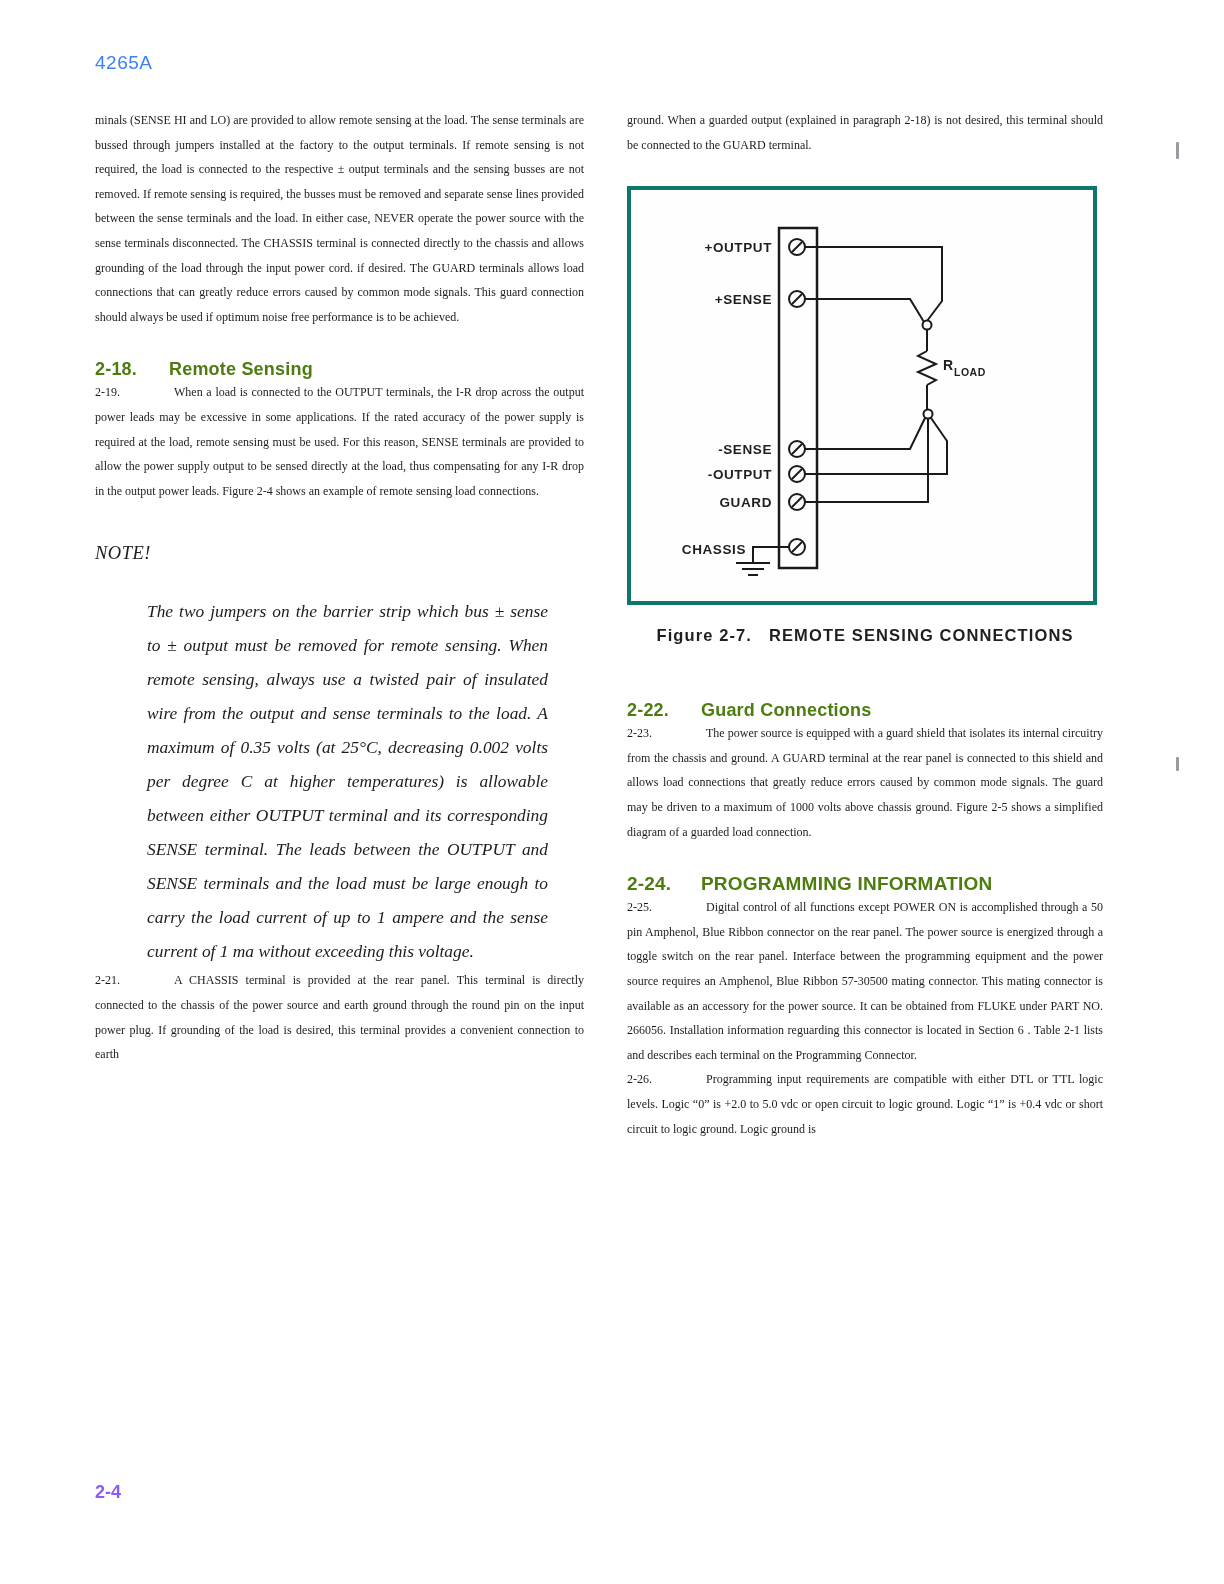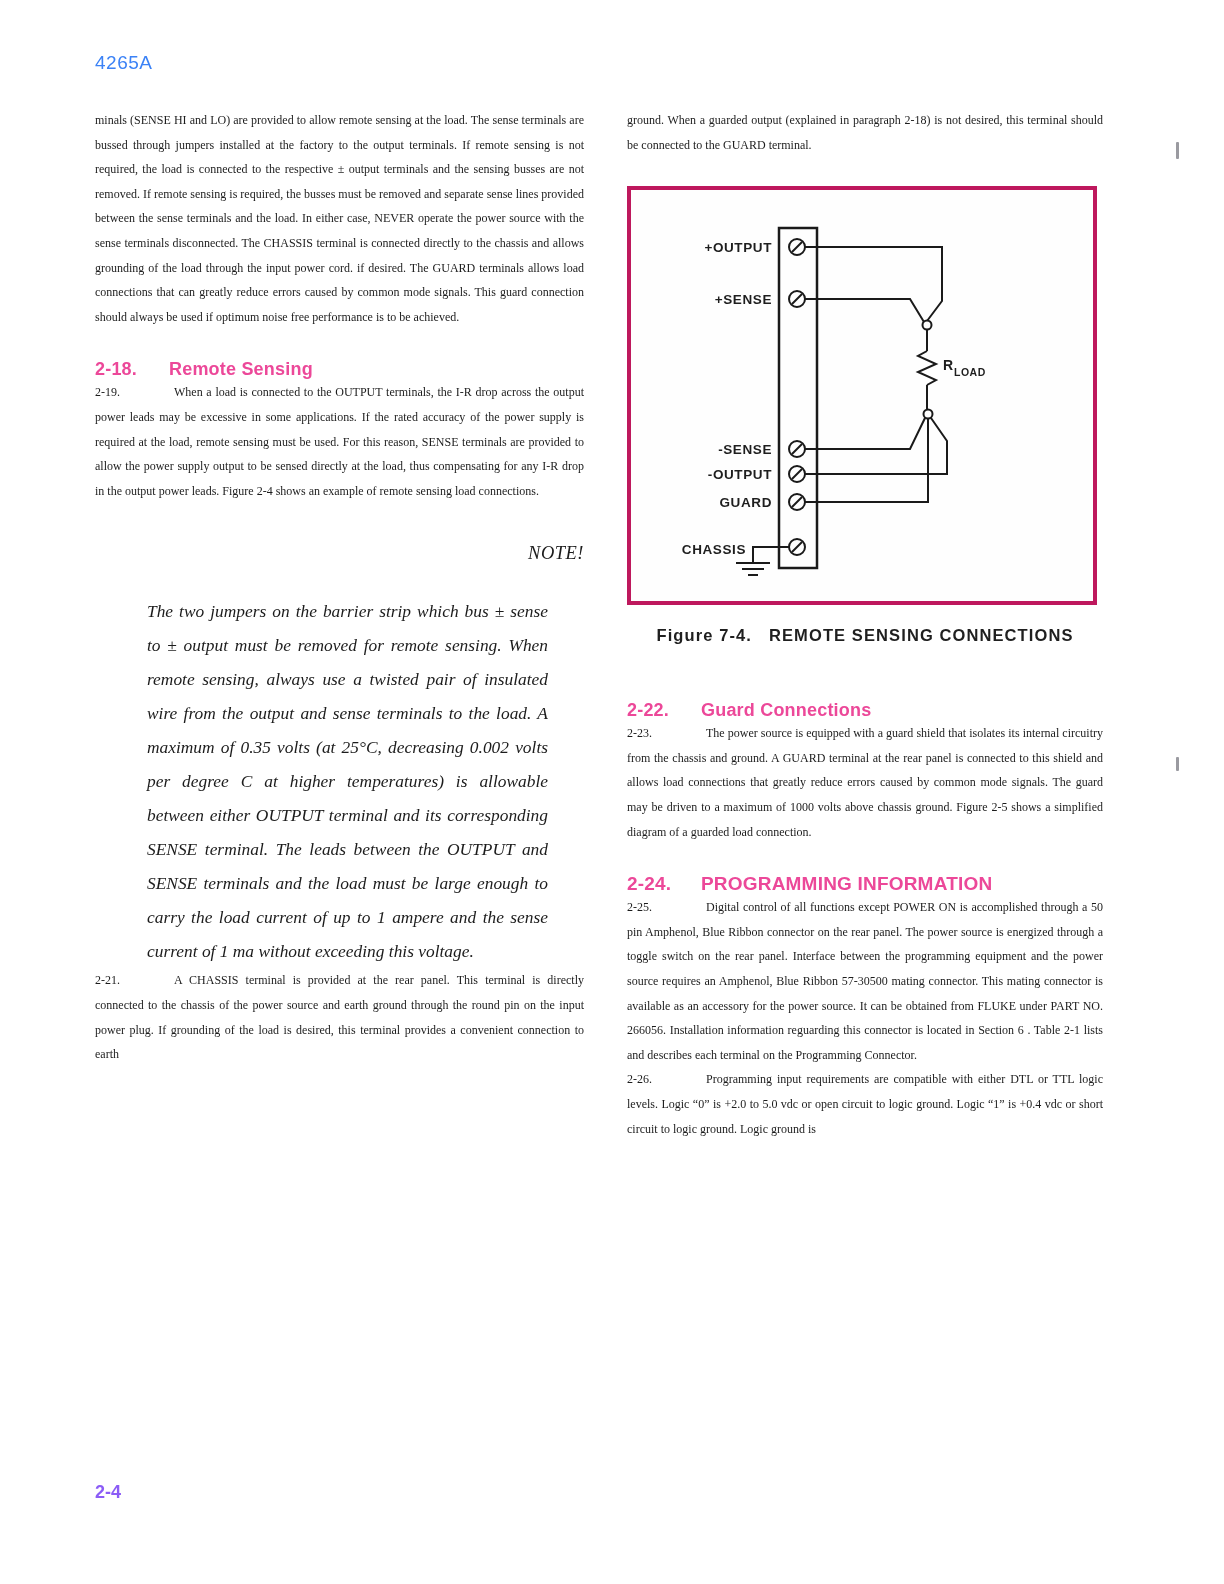--- a/index.html
+++ b/index.html
@@ -21,49 +21,49 @@
   .col-right { left: 627px; width: 476px; }
 
   p.body-text {
     font-size: 12px; line-height: 24.6px;
     text-align: justify; margin: 0;
   }
   .para-num { display: inline-block; width: 79px; }
 
   .section-heading {
     font-family: "Liberation Sans", sans-serif;
-    font-weight: bold; font-size: 18px; color: #ec4899;
+    font-weight: bold; font-size: 18px; color: #4d7c0f;
     margin: 0; letter-spacing: 0.2px;
   }
   .section-heading .h-num { display: inline-block; width: 74px; }
   .mt-218 { margin-top: 30px; }
   .mt-219 { margin-top: 27px; }
   .mt-220 { margin-top: 33px; }
   .mt-221 { margin-top: 27px; }
   .mt-222 { margin-top: 55px; }
   .mt-223 { margin-top: 29px; }
   .mt-224 { margin-top: 29px; font-size: 19px; }
   .mt-225 { margin-top: 31px; }
   .mt-226 { margin-top: 31px; }
 
   .note-title {
-    margin: 40px 0 0 0; text-align: right;
+    margin: 40px 0 0 0; text-align: left;
     font-style: italic; font-size: 18.5px; letter-spacing: 0.5px;
   }
   .note-block {
     margin: 30px 36px 0 52px;
     font-style: italic;
     font-size: 17.4px; line-height: 34px;
     text-align: justify;
   }
 
   .figure-wrap { margin-top: 29px; }
   .figure-box {
     width: 462px; height: 411px;
-    border: 4px solid #be185d;
+    border: 4px solid #0f766e;
     background: #fefefe;
   }
   .figure-caption {
     margin-top: 21px; text-align: center;
     font-family: "Liberation Sans", sans-serif;
     font-weight: bold; font-size: 16.5px;
     letter-spacing: 1.1px; color: #1f1f1f;
     white-space: nowrap;
   }
   .figure-caption .cap-title { margin-left: 17px; }
@@ -168,21 +168,21 @@
         <text x="141" y="264" text-anchor="end" class="term-label">-SENSE</text>
         <text x="141" y="289" text-anchor="end" class="term-label">-OUTPUT</text>
         <text x="141" y="317" text-anchor="end" class="term-label">GUARD</text>
         <text x="115" y="364" text-anchor="end" class="term-label">CHASSIS</text>
 
         <text x="312" y="180" class="rload-main">R</text>
         <text x="323" y="186" class="rload-sub">LOAD</text>
       </svg>
     </div>
     <div class="figure-caption">
-      <span>Figure 7-4.</span><span class="cap-title">REMOTE SENSING CONNECTIONS</span>
+      <span>Figure 2-7.</span><span class="cap-title">REMOTE SENSING CONNECTIONS</span>
     </div>
   </div>
 
   <h3 class="section-heading mt-222">
     <span class="h-num">2-22.</span><span>Guard Connections</span>
   </h3>
 
   <p class="body-text mt-223">
     <span class="para-num">2-23.</span><span>The power source is equipped with a guard shield that isolates its internal circuitry from the chassis and ground. A GUARD terminal at the rear panel is connected to this shield and allows load connections that greatly reduce errors caused by common mode signals. The guard may be driven to a maximum of 1000 volts above chassis ground. Figure 2-5 shows a simplified diagram of a guarded load connection.</span>
   </p>

